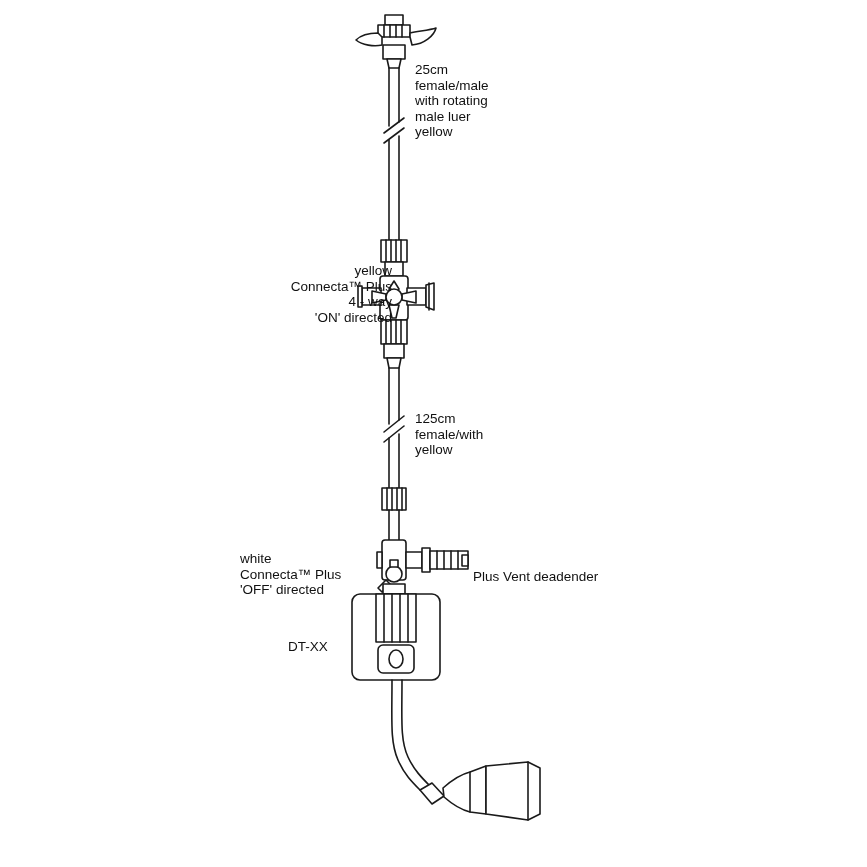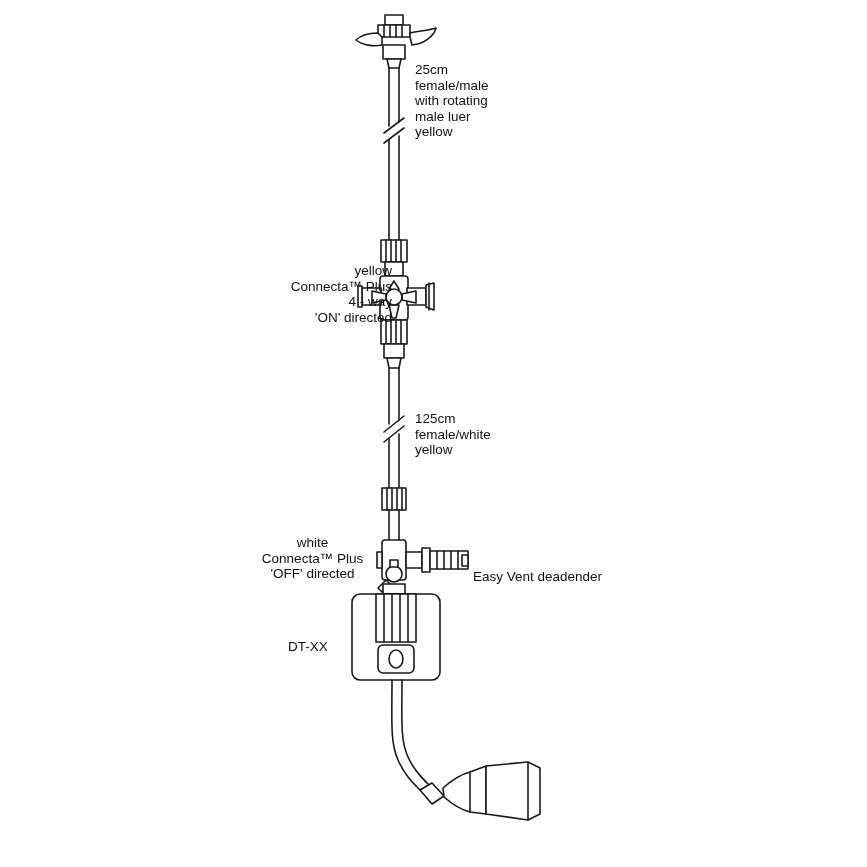--- a/index.html
+++ b/index.html
@@ -31,21 +31,21 @@
     font-size: 13.5px;
     line-height: 15.6px;
     color: #111111;
     white-space: pre;
   }
 
   
   #label-25cm      { left: 415px; top: 62px;  }
   #label-yellow-4way { left: 240px; top: 263px; width: 152px; text-align: right; }
   #label-125cm     { left: 415px; top: 411px; }
-  #label-white-off { left: 240px; top: 535px; width: 145px; text-align: center; }
+  #label-white-off { left: 240px; top: 551px; width: 145px; text-align: left; }
   #label-easyvent  { left: 473px; top: 569px; }
   #label-dtxx      { left: 288px; top: 639px; }
 </style>
 </head>
 <body>
 
 <div id="stage">
 
   <svg id="diagram-svg" viewBox="0 0 867 867">
     <g fill="none" stroke="#1a1a1a" stroke-width="1.6" stroke-linejoin="round" stroke-linecap="round">
@@ -187,24 +187,24 @@
 with rotating
 male luer
 yellow</div>
 
   <div class="label" id="label-yellow-4way">yellow
 Connecta™ Plus
 4 - way
 'ON' directed</div>
 
   <div class="label" id="label-125cm">125cm
-female/white
+female/with
 yellow</div>
 
   <div class="label" id="label-white-off">white
 Connecta™ Plus
 'OFF' directed</div>
 
-  <div class="label" id="label-easyvent">Easy Vent deadender</div>
+  <div class="label" id="label-easyvent">Plus Vent deadender</div>
 
   <div class="label" id="label-dtxx">DT-XX</div>
 
 </div>
 
 </body></html>

